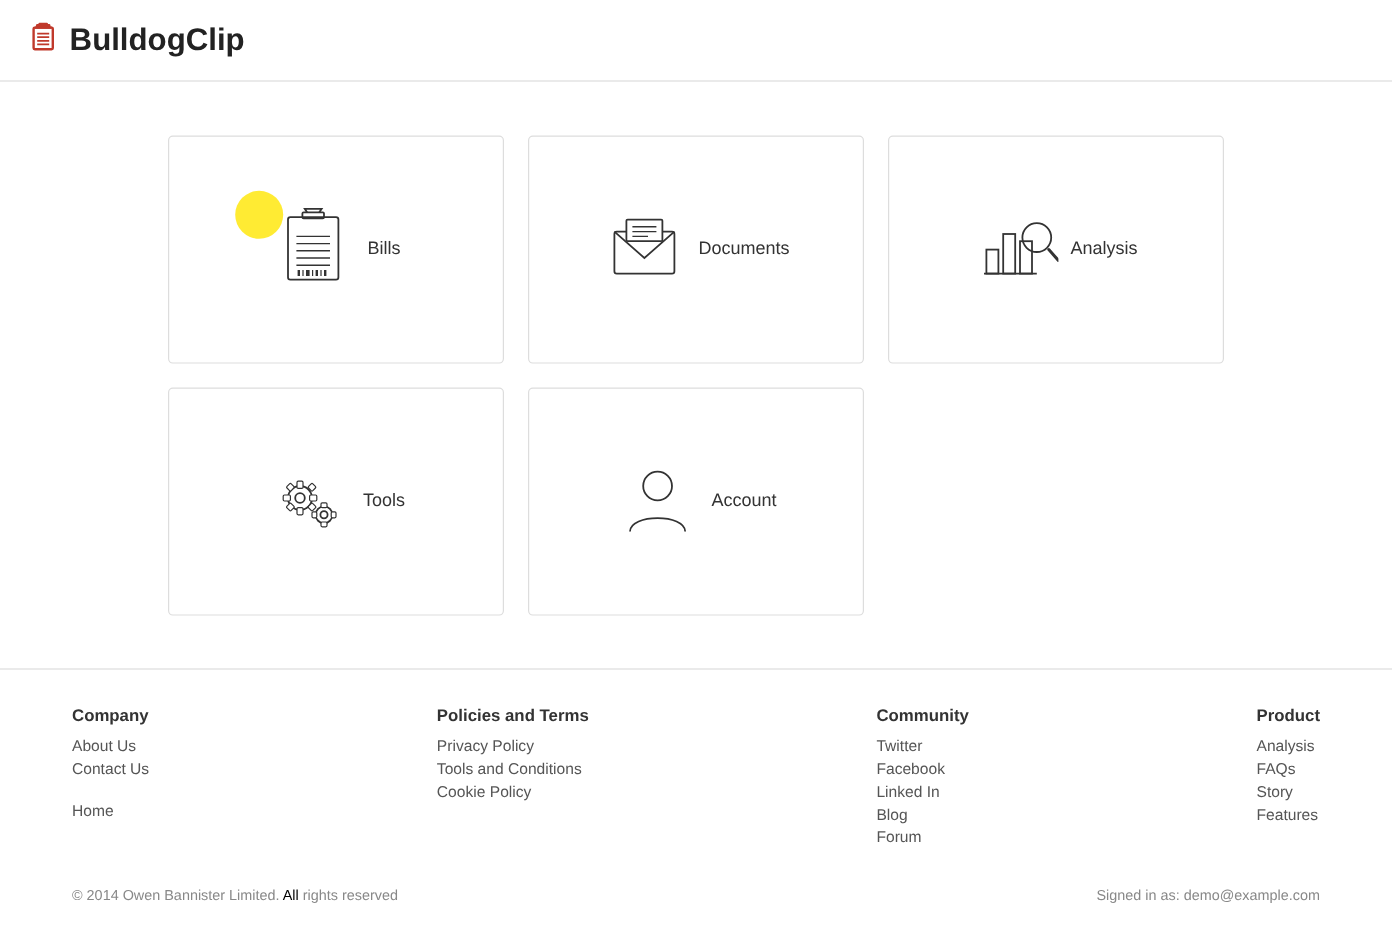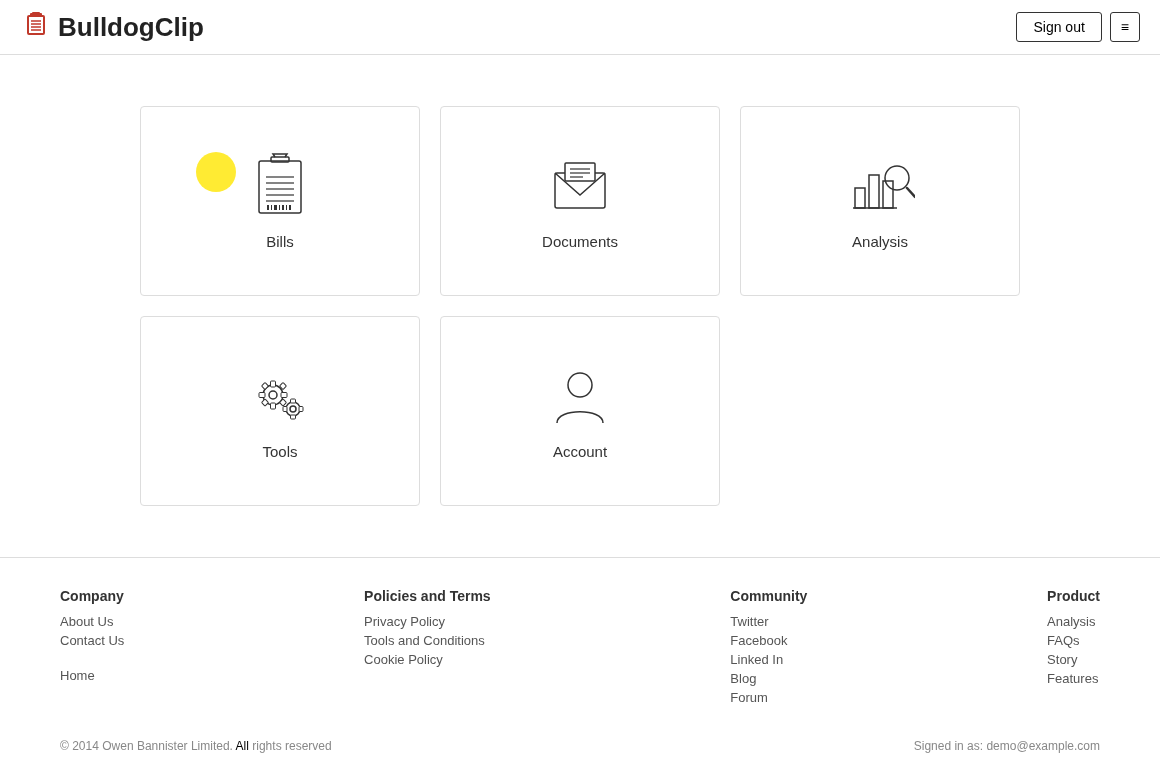--- a/index.html
+++ b/index.html
@@ -5,21 +5,21 @@
     * { margin: 0; padding: 0; box-sizing: border-box; }
     body { font-family: Arial, sans-serif; font-size: 14px; color: #333; background: #fff; min-height: 773px; display: flex; flex-direction: column; }
 
     
     .header {
       display: flex;
       align-items: center;
       justify-content: space-between;
       padding: 10px 20px;
       border-bottom: 1px solid #ddd;
-      height: 55px;
+      height: 68px;
     }
     .logo {
       display: flex;
       align-items: center;
       gap: 6px;
       font-size: 26px;
       font-weight: bold;
       color: #222;
       text-decoration: none;
     }
@@ -62,21 +62,21 @@
     .grid {
       display: grid;
       grid-template-columns: repeat(3, 280px);
       grid-template-rows: repeat(2, 190px);
       gap: 20px;
     }
     .card {
       border: 1px solid #ddd;
       border-radius: 4px;
       display: flex;
-      flex-direction: column;
+      flex-direction: row;
       align-items: center;
       justify-content: center;
       cursor: pointer;
       background: #fff;
       transition: background 0.15s;
       gap: 10px;
     }
     .card-label {
       font-size: 15px;
       color: #333;
@@ -147,24 +147,20 @@
       <rect x="12" y="1" width="8" height="2" rx="1" fill="#c0392b"></rect>
       <rect x="9" y="4" width="14" height="2" rx="0" fill="#c0392b"></rect>
       <rect x="8" y="5" width="16" height="18" rx="1" fill="none" stroke="#c0392b" stroke-width="2"></rect>
       <line x1="11" y1="10" x2="21" y2="10" stroke="#c0392b" stroke-width="1.5"></line>
       <line x1="11" y1="13" x2="21" y2="13" stroke="#c0392b" stroke-width="1.5"></line>
       <line x1="11" y1="16" x2="21" y2="16" stroke="#c0392b" stroke-width="1.5"></line>
       <line x1="11" y1="19" x2="21" y2="19" stroke="#c0392b" stroke-width="1.5"></line>
     </svg>
     <span><span class="logo-bulldog">Bulldog</span><span class="logo-clip">Clip</span></span>
   </a>
-  <div class="header-buttons">
-    <button class="btn-signout">Sign out</button>
-    <button class="btn-menu">≡</button>
-  </div>
 </header>
 
 <main class="main">
   <div class="grid">
 
     <div class="card cursor-area">
       <div class="cursor-circle"></div>
       <svg class="card-icon" viewBox="0 0 70 70" fill="none" xmlns="http://www.w3.org/2000/svg">
 
         <rect x="26" y="4" width="18" height="5" rx="1" stroke="#333" stroke-width="1.5" fill="none"></rect>

